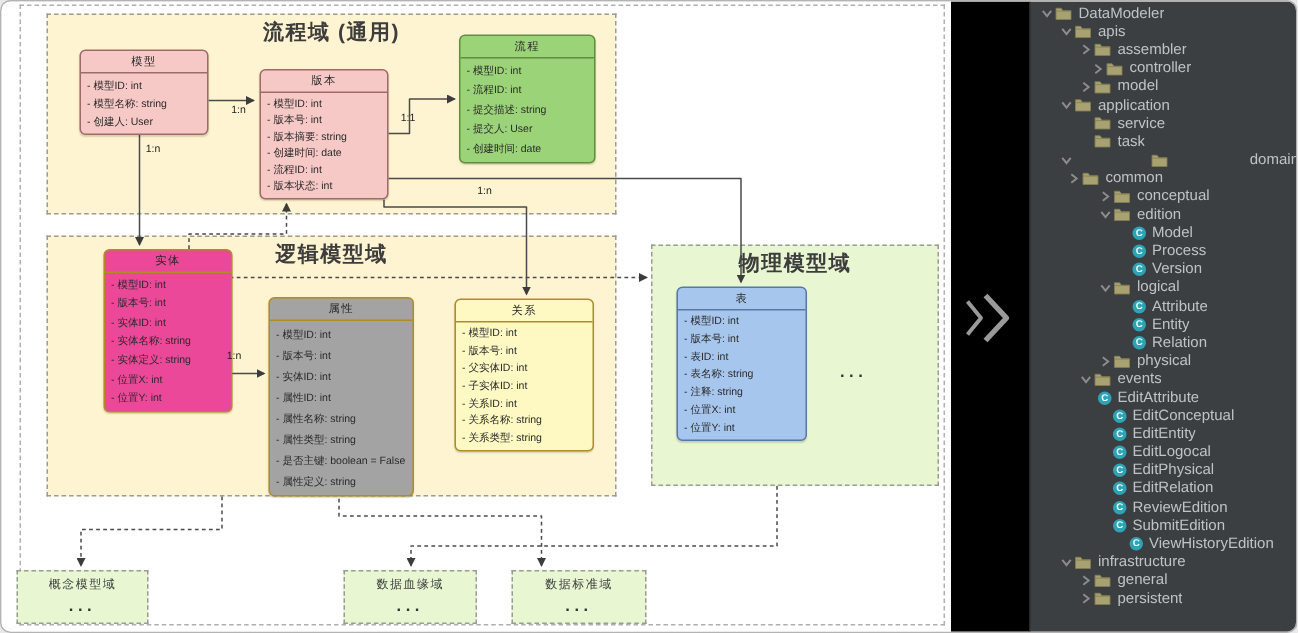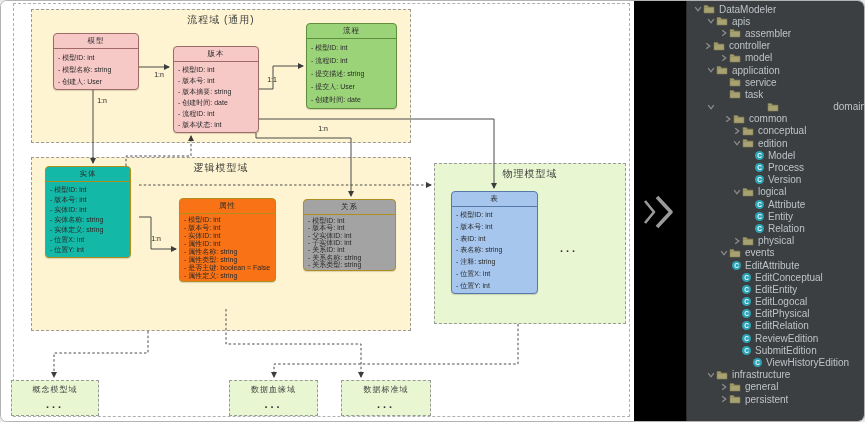--- a/index.html
+++ b/index.html
@@ -7,21 +7,21 @@
   .frame{
     position:relative;width:865px;height:422px;margin:0 auto;
     background:#fff;border:1px solid #b3b3b3;border-radius:7px;overflow:hidden;
     display:flex;font-family:"Liberation Sans","DejaVu Sans",sans-serif;
   }
   
   .diagram{position:relative;width:633px;height:422px;background:#ffffff;flex:none;}
   .outer-border{position:absolute;border:1px dashed #b0b0b0;pointer-events:none;}
   .dcontainer{position:absolute;border:1px dashed #9a9a9a;}
   .dcontainer-title{position:absolute;top:3px;left:0;right:0;text-align:center;
-    font-size:10px;color:#3d3d3d;letter-spacing:1px;}
+    font-size:14px;color:#3d3d3d;letter-spacing:1px;font-weight:bold;}
   .entity{position:absolute;border:1px solid;border-radius:4px;display:flex;flex-direction:column;
     font-size:7px;color:#2a2a2a;box-shadow:0 1px 1px rgba(0,0,0,.15);}
   .entity-title{flex:none;text-align:center;font-size:7.5px;padding:2px 0 2px;letter-spacing:1px;}
   .entity-fields{flex:1;display:flex;flex-direction:column;justify-content:space-around;
     padding:2px 4px;line-height:1;white-space:nowrap;overflow:hidden;}
   .bbox{position:absolute;border:1px dashed #9a9a9a;}
   .bbox-title{position:absolute;top:3px;left:0;right:0;text-align:center;font-size:8px;color:#3d3d3d;letter-spacing:1px;}
   .dots{position:absolute;font-size:11px;font-weight:bold;color:#333;letter-spacing:3px;}
   .bbox .dots{top:17px;left:0;right:0;text-align:center;position:absolute;}
   .rel-label{position:absolute;transform:translate(-50%,-50%);font-size:7px;color:#222;}
@@ -95,46 +95,46 @@
       <div class="entity" style="left: 305px; top: 22px; width: 91px; height: 86px; background: rgb(155, 211, 121); border-color: rgb(95, 143, 62);">
         <div class="entity-title" style="border-bottom: 1px solid rgb(95, 143, 62);">流程</div>
         <div class="entity-fields">
           <div class="entity-field">- 模型ID: int</div>
           <div class="entity-field">- 流程ID: int</div>
           <div class="entity-field">- 提交描述: string</div>
           <div class="entity-field">- 提交人: User</div>
           <div class="entity-field">- 创建时间: date</div>
         </div>
       </div>
-      <div class="entity" style="left: 44px; top: 165px; width: 86px; height: 92px; background: #14b8a6; border-color: rgb(174, 142, 30);">
+      <div class="entity" style="left: 68px; top: 165px; width: 86px; height: 109px; background: #ec4899; border-color: rgb(174, 142, 30);">
         <div class="entity-title" style="border-bottom: 1px solid rgb(174, 142, 30);">实体</div>
         <div class="entity-fields">
           <div class="entity-field">- 模型ID: int</div>
           <div class="entity-field">- 版本号: int</div>
           <div class="entity-field">- 实体ID: int</div>
           <div class="entity-field">- 实体名称: string</div>
           <div class="entity-field">- 实体定义: string</div>
           <div class="entity-field">- 位置X: int</div>
           <div class="entity-field">- 位置Y: int</div>
         </div>
       </div>
-      <div class="entity" style="left: 178px; top: 197px; width: 97px; height: 84px; background: #f97316; border-color: rgb(174, 142, 30);">
+      <div class="entity" style="left: 178px; top: 197px; width: 97px; height: 133px; background: #a3a3a3; border-color: rgb(174, 142, 30);">
         <div class="entity-title" style="border-bottom: 1px solid rgb(174, 142, 30);">属性</div>
         <div class="entity-fields">
           <div class="entity-field">- 模型ID: int</div>
           <div class="entity-field">- 版本号: int</div>
           <div class="entity-field">- 实体ID: int</div>
           <div class="entity-field">- 属性ID: int</div>
           <div class="entity-field">- 属性名称: string</div>
           <div class="entity-field">- 属性类型: string</div>
           <div class="entity-field">- 是否主键: boolean = False</div>
           <div class="entity-field">- 属性定义: string</div>
         </div>
       </div>
-      <div class="entity" style="left: 302px; top: 198px; width: 93px; height: 72px; background: #a3a3a3; border-color: rgb(174, 142, 30);">
+      <div class="entity" style="left: 302px; top: 198px; width: 93px; height: 102px; background: #fef9c3; border-color: rgb(174, 142, 30);">
         <div class="entity-title" style="border-bottom: 1px solid rgb(174, 142, 30);">关系</div>
         <div class="entity-fields">
           <div class="entity-field">- 模型ID: int</div>
           <div class="entity-field">- 版本号: int</div>
           <div class="entity-field">- 父实体ID: int</div>
           <div class="entity-field">- 子实体ID: int</div>
           <div class="entity-field">- 关系ID: int</div>
           <div class="entity-field">- 关系名称: string</div>
           <div class="entity-field">- 关系类型: string</div>
         </div>
@@ -211,21 +211,21 @@
           </svg>
         </span>
         <span class="tree-icon folder">
           <svg width="12" height="10" viewBox="0 0 12 10">
             <path d="M1 1.5 h3.4 l1.2 1.6 H11 V9 H1 z" fill="#a8a172" stroke="#827c52" stroke-width="0.6"></path>
             <path d="M1 3.4 H11" stroke="#827c52" stroke-width="0.5"></path>
           </svg>
         </span>
         <span class="tree-label">assembler</span>
       </div>
-      <div class="tree-row" style="padding-left: 16px;">
+      <div class="tree-row" style="padding-left: 40px;">
         <span class="tree-chevron">
           <svg width="8" height="8" viewBox="0 0 8 8">
             <path d="M2.2 1.2 L5.8 4 L2.2 6.8" fill="none" stroke="#8c8c8c" stroke-width="1.3"></path>
           </svg>
         </span>
         <span class="tree-icon folder">
           <svg width="12" height="10" viewBox="0 0 12 10">
             <path d="M1 1.5 h3.4 l1.2 1.6 H11 V9 H1 z" fill="#a8a172" stroke="#827c52" stroke-width="0.6"></path>
             <path d="M1 3.4 H11" stroke="#827c52" stroke-width="0.5"></path>
           </svg>
@@ -287,21 +287,21 @@
           </svg>
         </span>
         <span class="tree-icon folder">
           <svg width="12" height="10" viewBox="0 0 12 10">
             <path d="M1 1.5 h3.4 l1.2 1.6 H11 V9 H1 z" fill="#a8a172" stroke="#827c52" stroke-width="0.6"></path>
             <path d="M1 3.4 H11" stroke="#827c52" stroke-width="0.5"></path>
           </svg>
         </span>
         <span class="tree-label">domain</span>
       </div>
-      <div class="tree-row" style="padding-left: 36px;">
+      <div class="tree-row" style="padding-left: 24px;">
         <span class="tree-chevron">
           <svg width="8" height="8" viewBox="0 0 8 8">
             <path d="M2.2 1.2 L5.8 4 L2.2 6.8" fill="none" stroke="#8c8c8c" stroke-width="1.3"></path>
           </svg>
         </span>
         <span class="tree-icon folder">
           <svg width="12" height="10" viewBox="0 0 12 10">
             <path d="M1 1.5 h3.4 l1.2 1.6 H11 V9 H1 z" fill="#a8a172" stroke="#827c52" stroke-width="0.6"></path>
             <path d="M1 3.4 H11" stroke="#827c52" stroke-width="0.5"></path>
           </svg>

